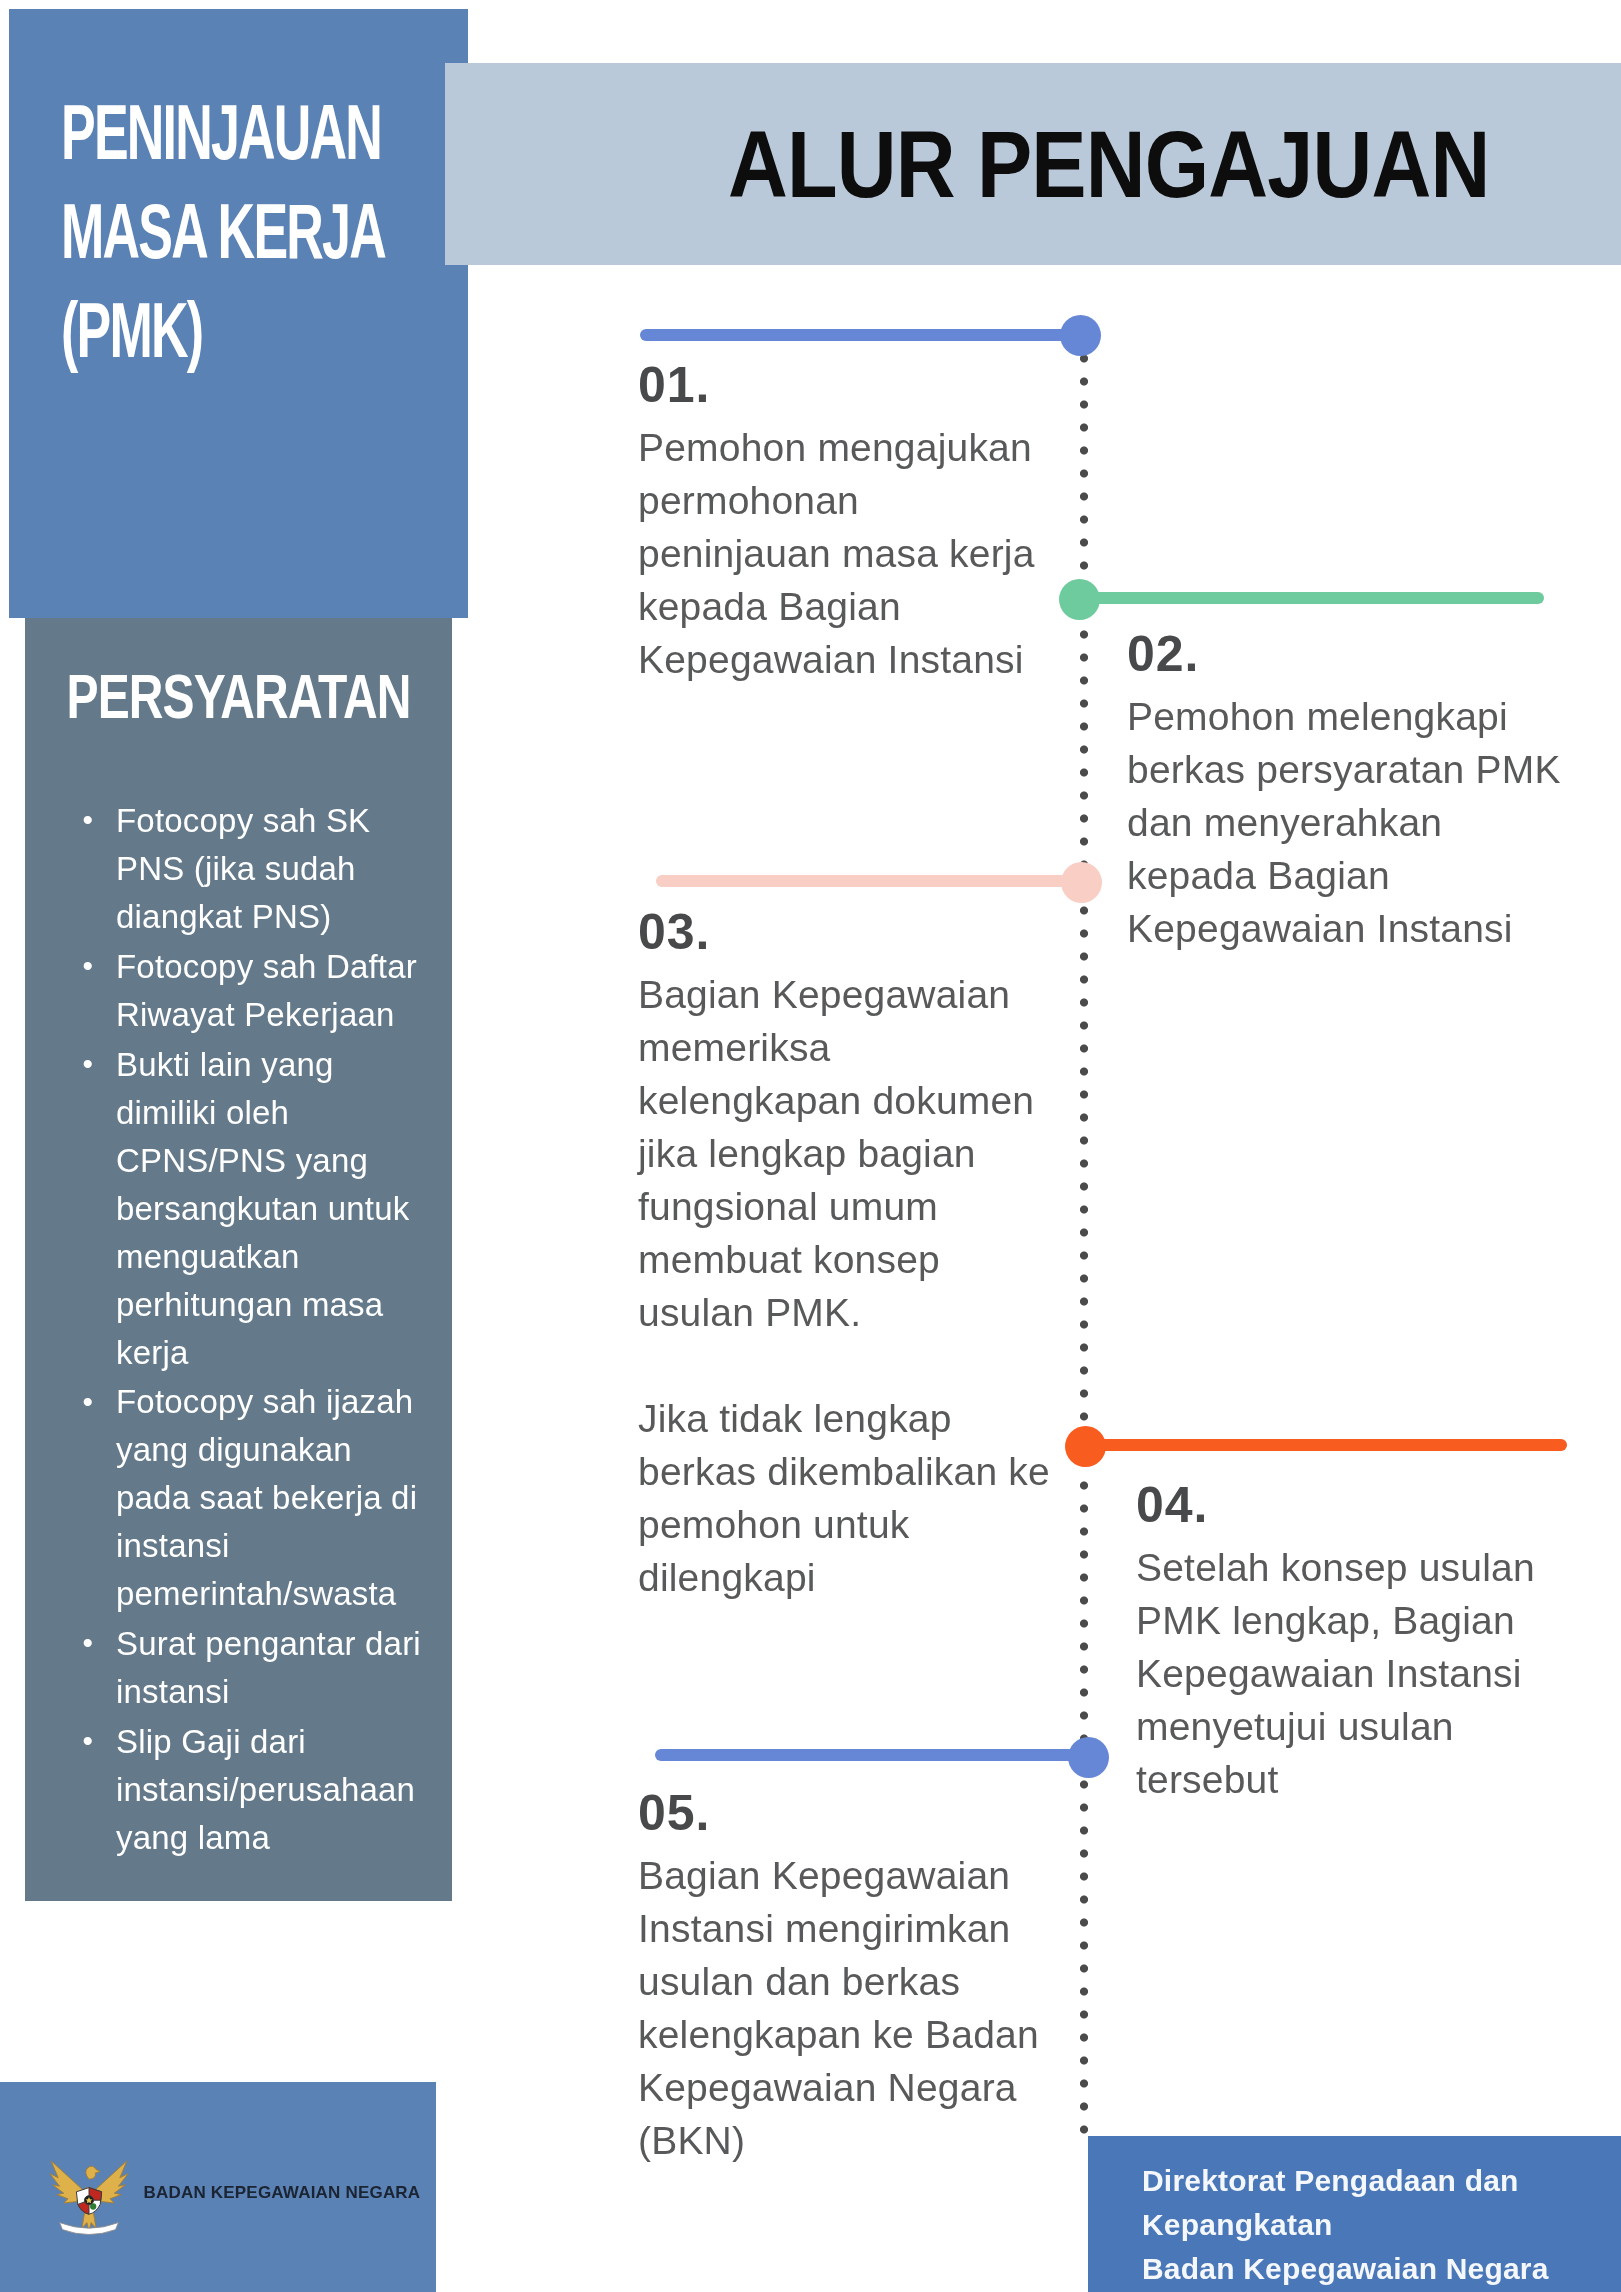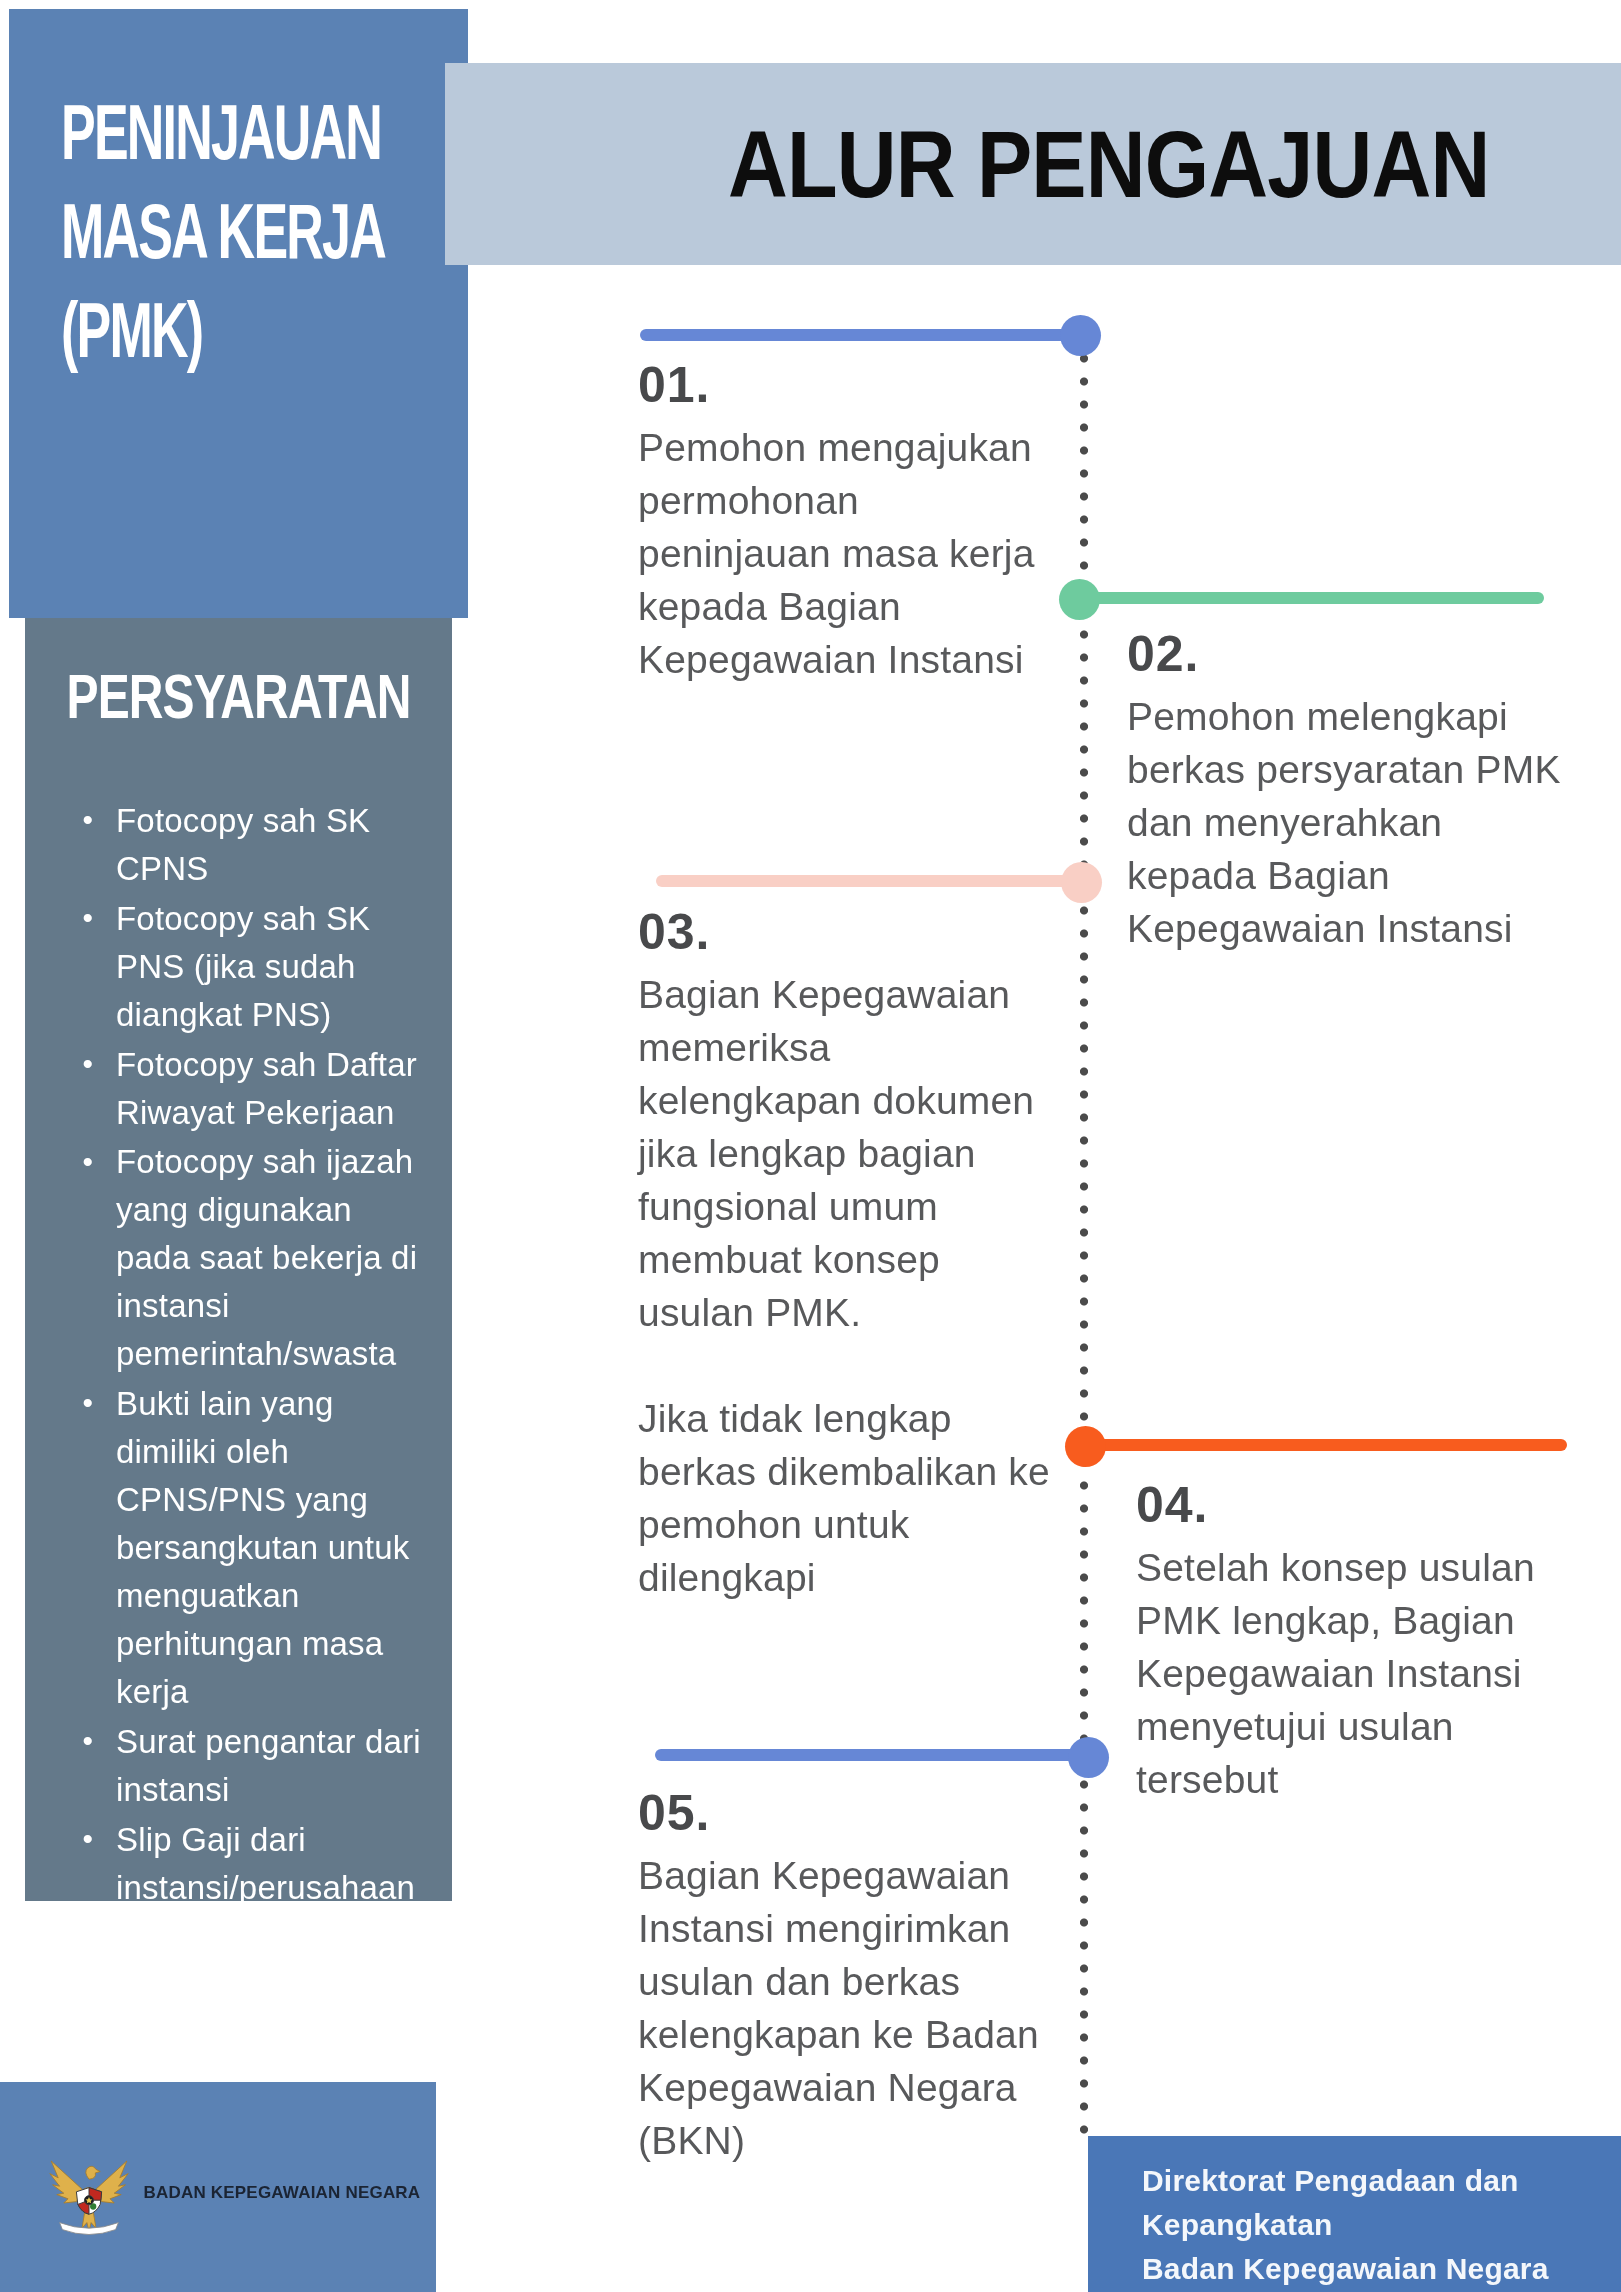--- a/index.html
+++ b/index.html
@@ -81,25 +81,24 @@
 
   <div class="left-top">
     <div class="poster-title">PENINJAUAN
 MASA KERJA
 (PMK)</div>
   </div>
 
   <div class="left-mid">
     <div class="req-heading">PERSYARATAN</div>
     <ul class="req-list">
-      <li>Fotocopy sah SK CPNS</li>
       <li>Fotocopy sah SK PNS (jika sudah diangkat PNS)</li>
       <li>Fotocopy sah Daftar Riwayat Pekerjaan</li>
+      <li>Bukti lain yang dimiliki oleh CPNS/PNS yang bersangkutan untuk menguatkan perhitungan masa kerja</li>
       <li>Fotocopy sah ijazah yang digunakan pada saat bekerja di instansi pemerintah/swasta</li>
-      <li>Bukti lain yang dimiliki oleh CPNS/PNS yang bersangkutan untuk menguatkan perhitungan masa kerja</li>
       <li>Surat pengantar dari instansi</li>
       <li>Slip Gaji dari instansi/perusahaan yang lama</li>
     </ul>
   </div>
 
   <div class="left-bottom">
     <div class="logo-wrap">
       <svg class="garuda" viewBox="0 0 120 130" xmlns="http://www.w3.org/2000/svg">
 
         <g fill="#dfb14b" stroke="#a87c28" stroke-width="1.2">

